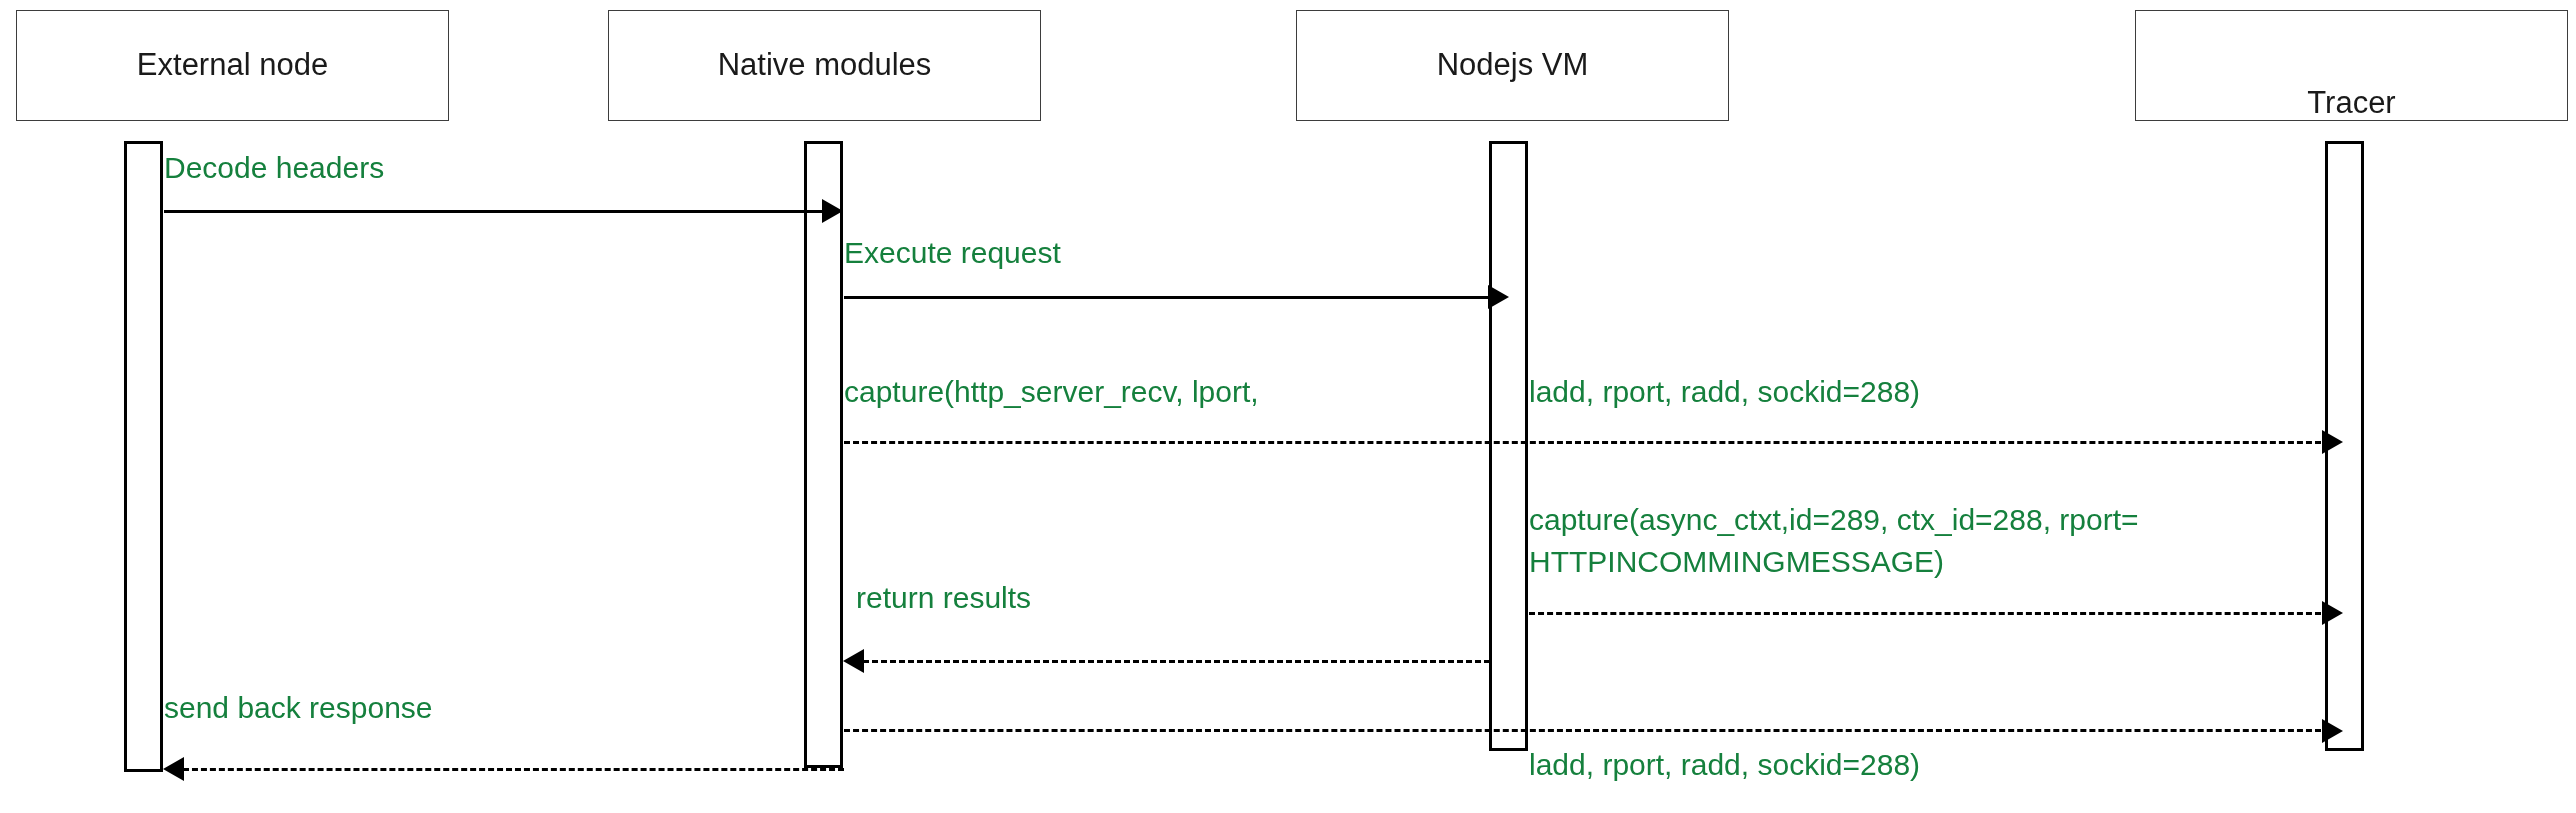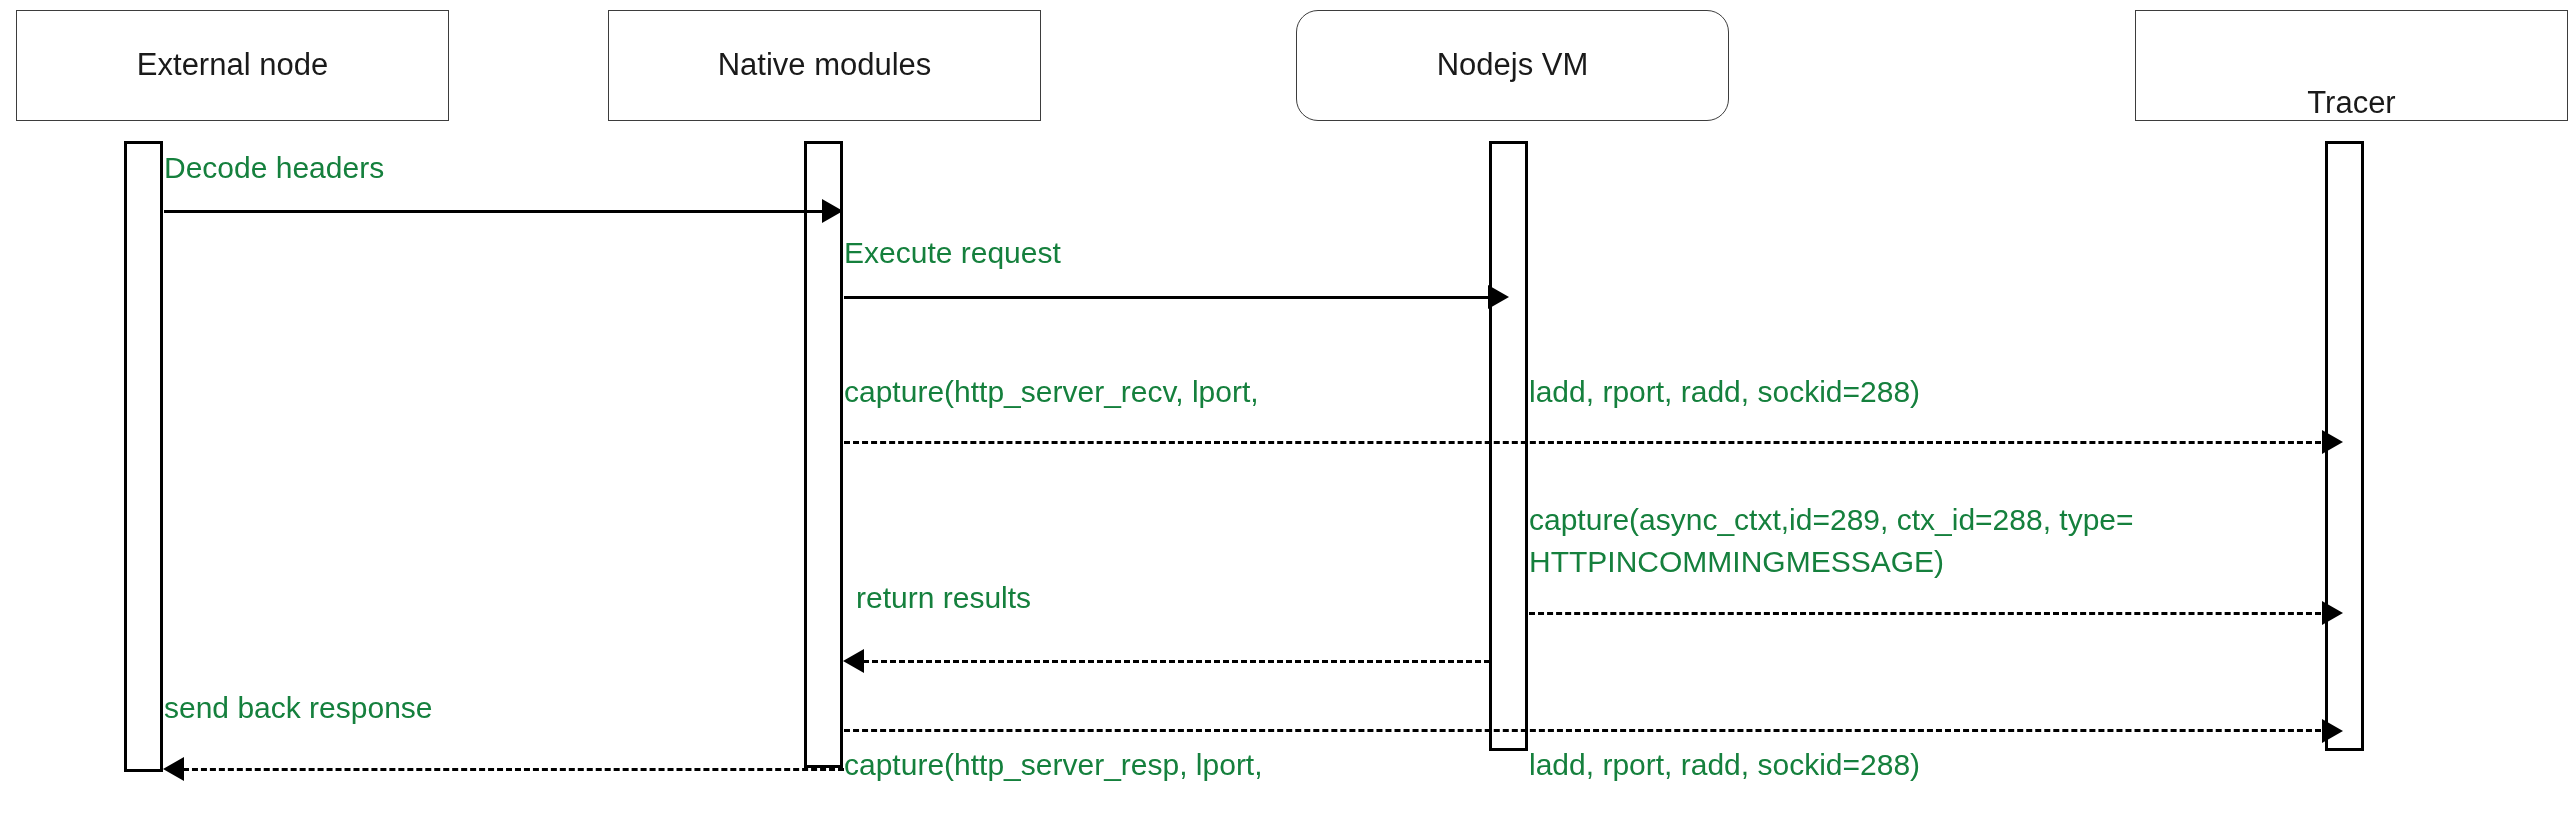--- a/index.html
+++ b/index.html
@@ -81,21 +81,21 @@
 <div id="canvas">
 
   <div class="participant-box" style="left:16px; top:9.6px; width:433px; height:111px;">
     <span class="participant-label">External node</span>
   </div>
 
   <div class="participant-box" style="left:608px; top:9.6px; width:433px; height:111px;">
     <span class="participant-label">Native modules</span>
   </div>
 
-  <div class="participant-box" style="left:1296px; top:9.6px; width:433px; height:111px;border-radius:22px;">
+  <div class="participant-box" style="left:1296px; top:9.6px; width:433px; height:111px;">
     <span class="participant-label">Nodejs VM</span>
   </div>
 
   <div class="participant-box" style="left:2135px; top:9.6px; width:433px; height:111px;align-items:flex-end;">
     <span class="participant-label">Tracer</span>
   </div>
 
   <div class="activation" style="left:124px; top:141px; width:39px; height:631px;"></div>
 
   <div class="activation" style="left:804px; top:141px; width:39px; height:627px;"></div>
@@ -110,30 +110,29 @@
 
   <div class="msg-label" style="left:844px; top:236px; width:645px;">Execute request</div>
   <div class="msg-line" style="left:844px; top:296px; width:645px;"></div>
   <div class="arrow-head right" style="left:1488px; top:285px;"></div>
 
   <div class="msg-label" style="left:844px; top:375px; width:645px;">capture(http_server_recv, lport,</div>
   <div class="msg-label" style="left:1529px; top:375px; width:796px;">ladd, rport, radd, sockid=288)</div>
   <div class="msg-line dashed" style="left:844px; top:441px; width:1477px;"></div>
   <div class="arrow-head right" style="left:2322px; top:430px;"></div>
 
-  <div class="msg-label two-line" style="left:1529px; top:503px; width:795px;">capture(async_ctxt,id=289, ctx_id=288, type=</div>
+  <div class="msg-label two-line" style="left:1529px; top:503px; width:795px;">capture(async_ctxt,id=289, ctx_id=288, rport=</div>
   <div class="msg-label two-line" style="left:1529px; top:545px; width:795px;">HTTPINCOMMINGMESSAGE)</div>
   <div class="msg-line dashed" style="left:1529px; top:612px; width:792px;"></div>
   <div class="arrow-head right" style="left:2322px; top:601px;"></div>
 
   <div class="msg-label" style="left:844px; top:581px; width:645px;padding-left:12px;">return results</div>
   <div class="msg-line dashed" style="left:863px; top:660px; width:627px;"></div>
   <div class="arrow-head left" style="left:843px; top:649px;"></div>
 
-  <div class="msg-label" style="left:844px; top:748px; width:645px;">capture(http_server_resp, lport,</div>
   <div class="msg-label" style="left:1529px; top:748px; width:796px;">ladd, rport, radd, sockid=288)</div>
   <div class="msg-line dashed" style="left:844px; top:729px; width:1477px;"></div>
   <div class="arrow-head right" style="left:2322px; top:719px;"></div>
 
   <div class="msg-label" style="left:164px; top:691px; width:763px;">send back response</div>
   <div class="msg-line dashed" style="left:183px; top:768px; width:661px;"></div>
   <div class="arrow-head left" style="left:163px; top:757px;"></div>
 
 </div>
 

